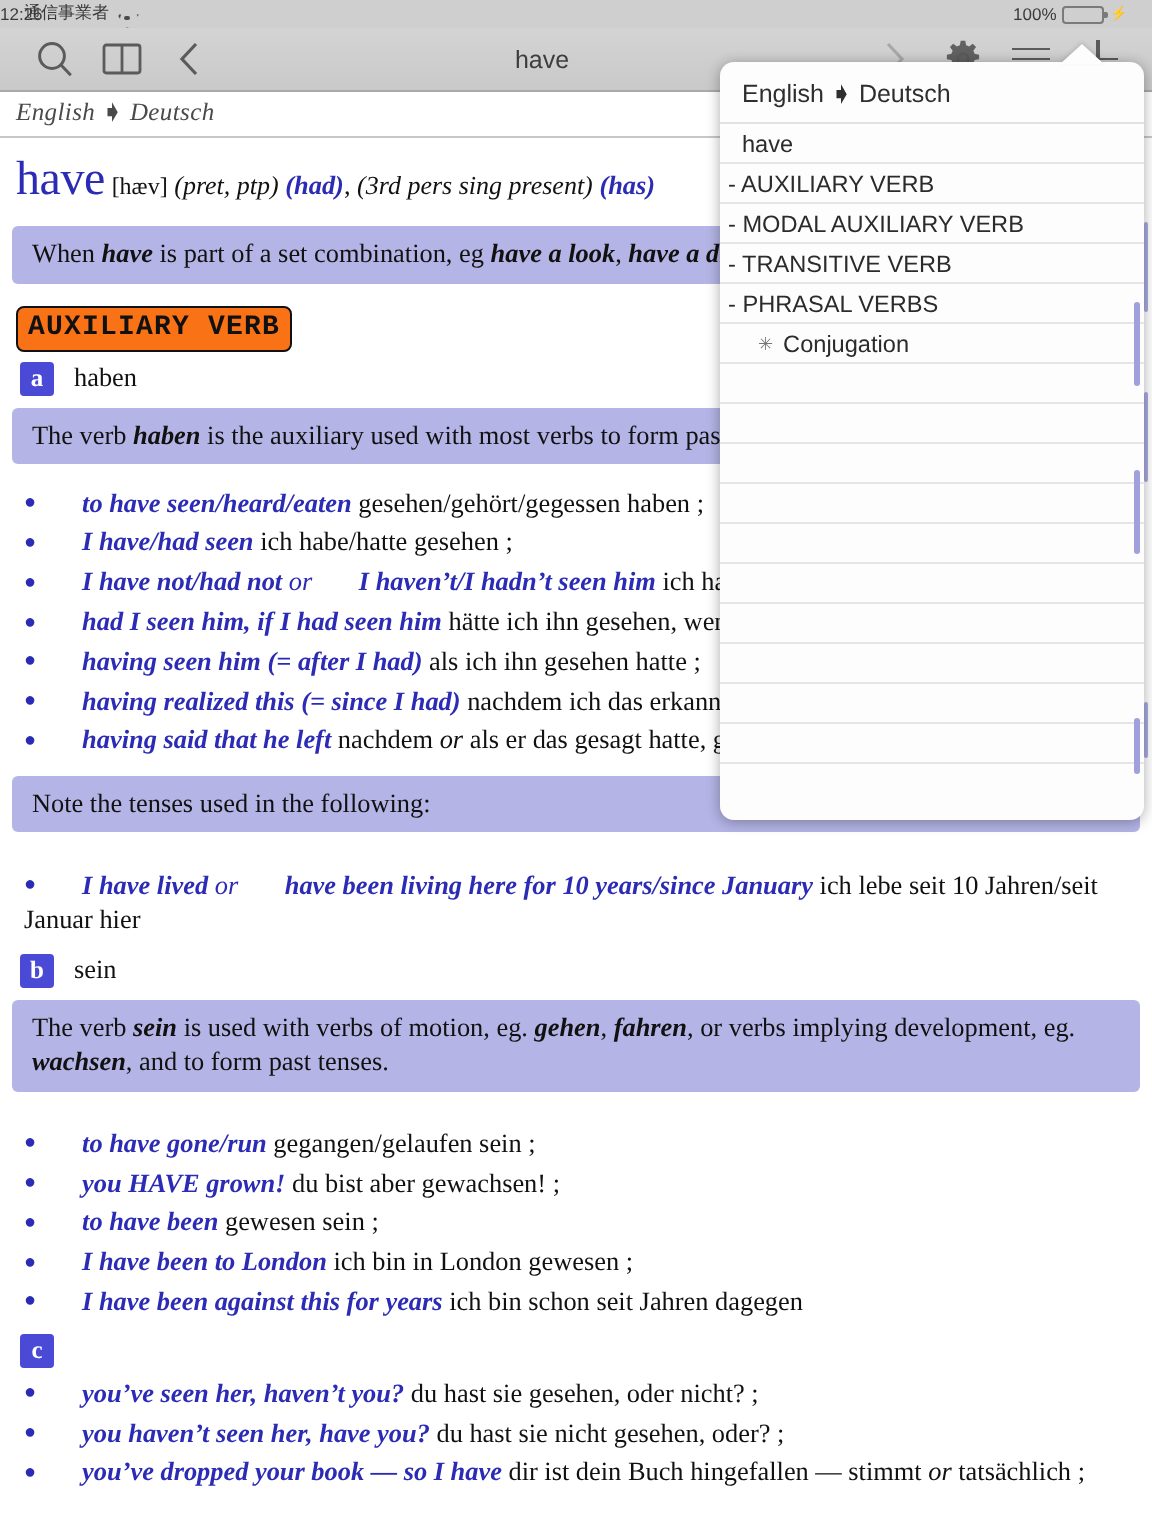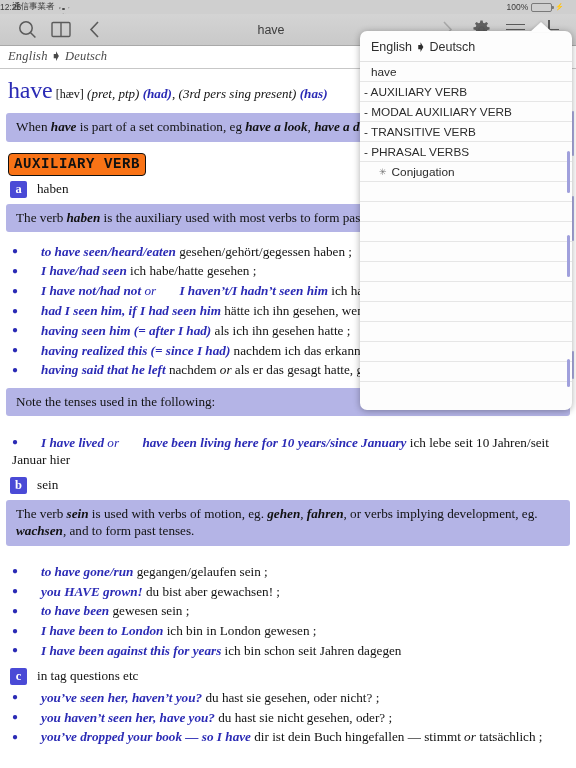--- a/index.html
+++ b/index.html
@@ -391,21 +391,20 @@
   <ul class="ex-list">
     <li><span class="dot">●</span><span class="en">to have gone/run</span> <span class="de">gegangen/gelaufen sein ;</span></li>
     <li><span class="dot">●</span><span class="en">you HAVE grown!</span> <span class="de">du bist aber gewachsen! ;</span></li>
     <li><span class="dot">●</span><span class="en">to have been</span> <span class="de">gewesen sein ;</span></li>
     <li><span class="dot">●</span><span class="en">I have been to London</span> <span class="de">ich bin in London gewesen ;</span></li>
     <li><span class="dot">●</span><span class="en">I have been against this for years</span> <span class="de">ich bin schon seit Jahren dagegen</span></li>
   </ul>
 
   <div class="sense-line">
     <span class="sense-badge">c</span>
-    <span class="sense-text">in tag questions etc</span>
   </div>
 
   <ul class="ex-list" style="padding-top:1px;">
     <li><span class="dot">●</span><span class="en">you’ve seen her, haven’t you?</span> <span class="de">du hast sie gesehen, oder nicht? ;</span></li>
     <li><span class="dot">●</span><span class="en">you haven’t seen her, have you?</span> <span class="de">du hast sie nicht gesehen, oder? ;</span></li>
     <li><span class="dot">●</span><span class="en">you’ve dropped your book — so I have</span> <span class="de">dir ist dein Buch hingefallen — stimmt</span> <span class="conn-bk">or</span> <span class="de">tatsächlich ;</span></li>
 
   </ul>
 
   

